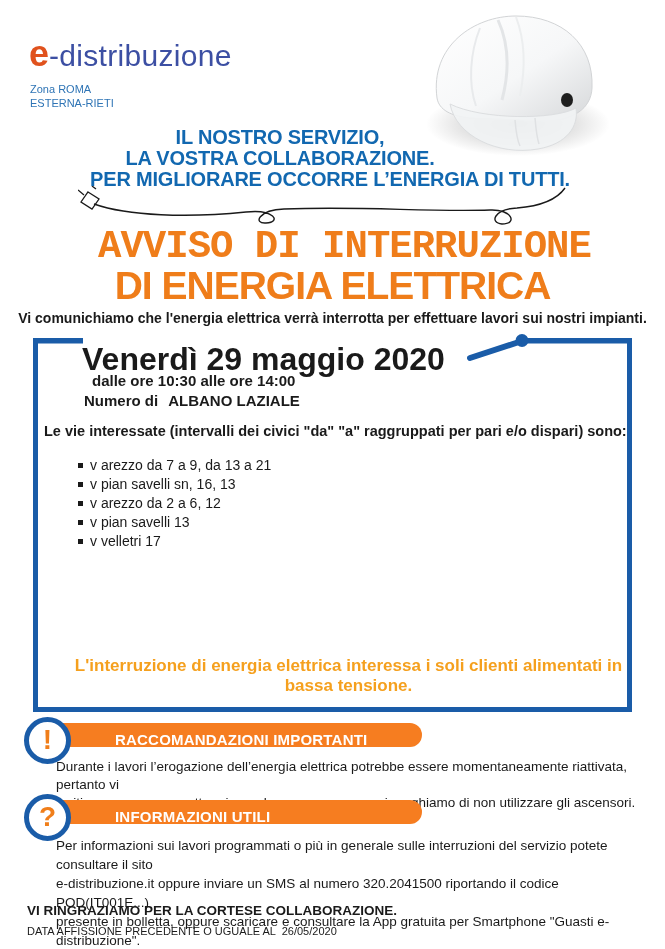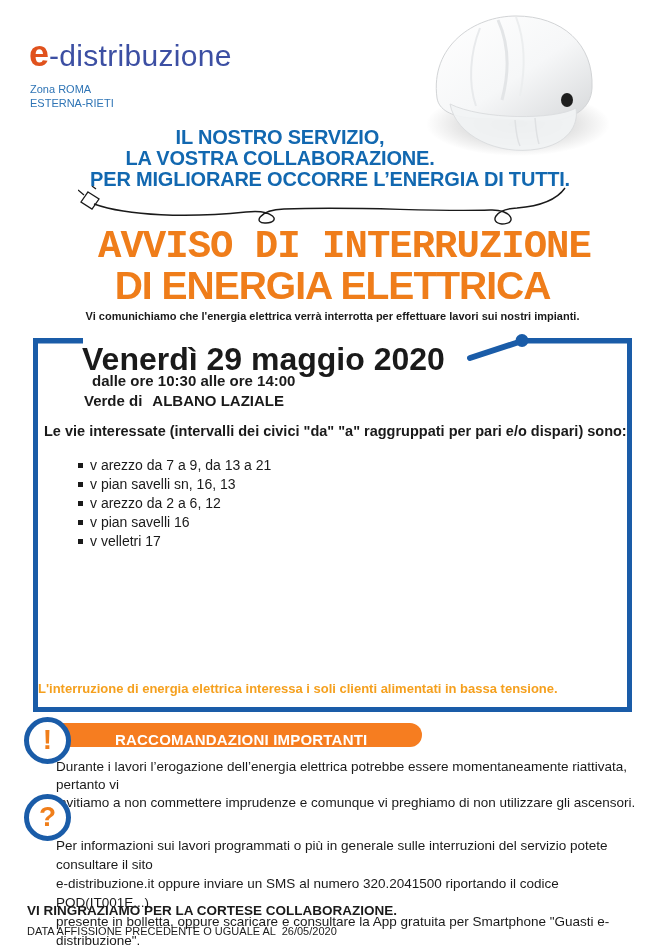--- a/index.html
+++ b/index.html
@@ -19,34 +19,34 @@
   .slogan{font-weight:700;color:#1268B0;font-size:20px;letter-spacing:-.2px;text-align:center;white-space:nowrap;}
   .slogan1{left:0;top:126px;width:560px;}
   .slogan2{left:0;top:147px;width:560px;}
   .slogan3{left:0;top:168px;width:660px;}
 
   
   .title{width:100%;text-align:center;font-weight:700;color:#EF7D1A;font-size:39px;letter-spacing:-1px;line-height:1;white-space:nowrap;}
   .title1{left:12px;top:228px;font-family:Liberation Mono, monospace;}
   .title2{left:0;top:266px;}
 
-  .intro{left:0;top:310px;width:100%;text-align:center;font-weight:700;font-size:11px;}
+  .intro{left:0;top:310px;width:100%;text-align:center;font-weight:700;font-size:14px;}
 
   
   .notice-box{left:33px;top:338px;width:599px;height:374px;border:5px solid #1A5CA8;border-top:none;box-sizing:border-box;}
   .box-top-svg{position:absolute;left:-5px;top:-10px;width:599px;height:40px;overflow:visible;}
   .box-date{left:44px;top:3px;font-size:32px;font-weight:700;}
   .box-time{left:54px;top:34px;font-size:15px;font-weight:700;}
   .box-comune{left:46px;top:54px;font-size:15px;font-weight:700;}
   .box-comune .val{margin-left:10px;}
   .streets-header{left:6px;top:85px;font-size:14.5px;font-weight:700;}
   .streets{left:28px;top:106px;margin:12px;padding:0;list-style:none;font-size:14px;}
   .streets li{line-height:19px;position:relative;padding-left:12px;}
   .streets li::before{content:"";position:absolute;left:0;top:7px;width:5px;height:5px;background:#1a1a1a;}
-  .box-footnote{left:0;bottom:11px;width:100%;text-align:left;font-size:13px;font-weight:700;color:#F5A01E;}
+  .box-footnote{left:16px;bottom:11px;width:100%;text-align:center;font-size:17px;font-weight:700;color:#F5A01E;}
 
   
   .badge{width:47px;height:47px;border-radius:50%;border:5px solid #1A5CA8;background:#fff;box-sizing:border-box;
          color:#F07E1A;font-weight:700;font-size:28px;text-align:center;line-height:36px;z-index:2;}
   .pill{left:52px;width:370px;height:24px;background:#F67D20;border-radius:17px;box-sizing:border-box;
         color:#ffffff;font-weight:700;font-size:15px;line-height:34px;padding-left:63px;letter-spacing:.2px;z-index:1;white-space:nowrap;}
   .badge1{left:24px;top:717px;}
   .pill1{top:723px;}
   .para{left:56px;width:586px;font-size:13.5px;white-space:pre-line;}
   .para1{top:758px;line-height:18px;}
@@ -112,39 +112,40 @@
   <div class="abs notice-box">
     <svg class="box-top-svg" viewBox="0 0 599 40">
       <rect x="0" y="10" width="50" height="5.5" fill="#1A5CA8"></rect>
       <rect x="489" y="10" width="110" height="5.5" fill="#1A5CA8"></rect>
       <circle cx="489" cy="12.5" r="6.5" fill="#1A5CA8"></circle>
       <line x1="437" y1="30" x2="486" y2="14" stroke="#1A5CA8" stroke-width="6" stroke-linecap="round"></line>
     </svg>
     <div class="abs box-date">Venerdì 29 maggio 2020</div>
     <div class="abs box-time">dalle ore 10:30 alle ore 14:00</div>
     <div class="abs box-comune">
-      <span>Verde di</span><span class="val">ALBANO LAZIALE</span>
+      <span>Numero di</span><span class="val">ALBANO LAZIALE</span>
     </div>
     <div class="abs streets-header">Le vie interessate (intervalli dei civici "da" "a" raggruppati per pari e/o dispari) sono:</div>
     <ul class="abs streets">
       <li>v arezzo da 7 a 9, da 13 a 21</li>
       <li>v pian savelli sn, 16, 13</li>
       <li>v arezzo da 2 a 6, 12</li>
-      <li>v pian savelli 16</li>
+      <li>v pian savelli 13</li>
       <li>v velletri 17</li>
     </ul>
     <div class="abs box-footnote">L'interruzione di energia elettrica interessa i soli clienti alimentati in bassa tensione.</div>
   </div>
 
   <div class="abs badge badge1">!</div>
   <div class="abs pill pill1">RACCOMANDAZIONI IMPORTANTI</div>
   <div class="abs para para1">Durante i lavori l’erogazione dell’energia elettrica potrebbe essere momentaneamente riattivata, pertanto vi
 invitiamo a non commettere imprudenze e comunque vi preghiamo di non utilizzare gli ascensori.</div>
 
   <div class="abs badge badge2">?</div>
+  <div class="abs pill pill2">INFORMAZIONI UTILI</div>
   <div class="abs para para2">Per informazioni sui lavori programmati o più in generale sulle interruzioni del servizio potete consultare il sito
 e-distribuzione.it oppure inviare un SMS al numero 320.2041500 riportando il codice POD(IT001E...)
 presente in bolletta, oppure scaricare e consultare la App gratuita per Smartphone "Guasti e-distribuzione".
 Per segnalare un guasto potete invece rivolgervi al Numero Verde 803.500.</div>
 
   <div class="abs closing">VI RINGRAZIAMO PER LA CORTESE COLLABORAZIONE.</div>
   <div class="abs posting-date">DATA AFFISSIONE PRECEDENTE O UGUALE AL  26/05/2020</div>
 
 </div>
 

